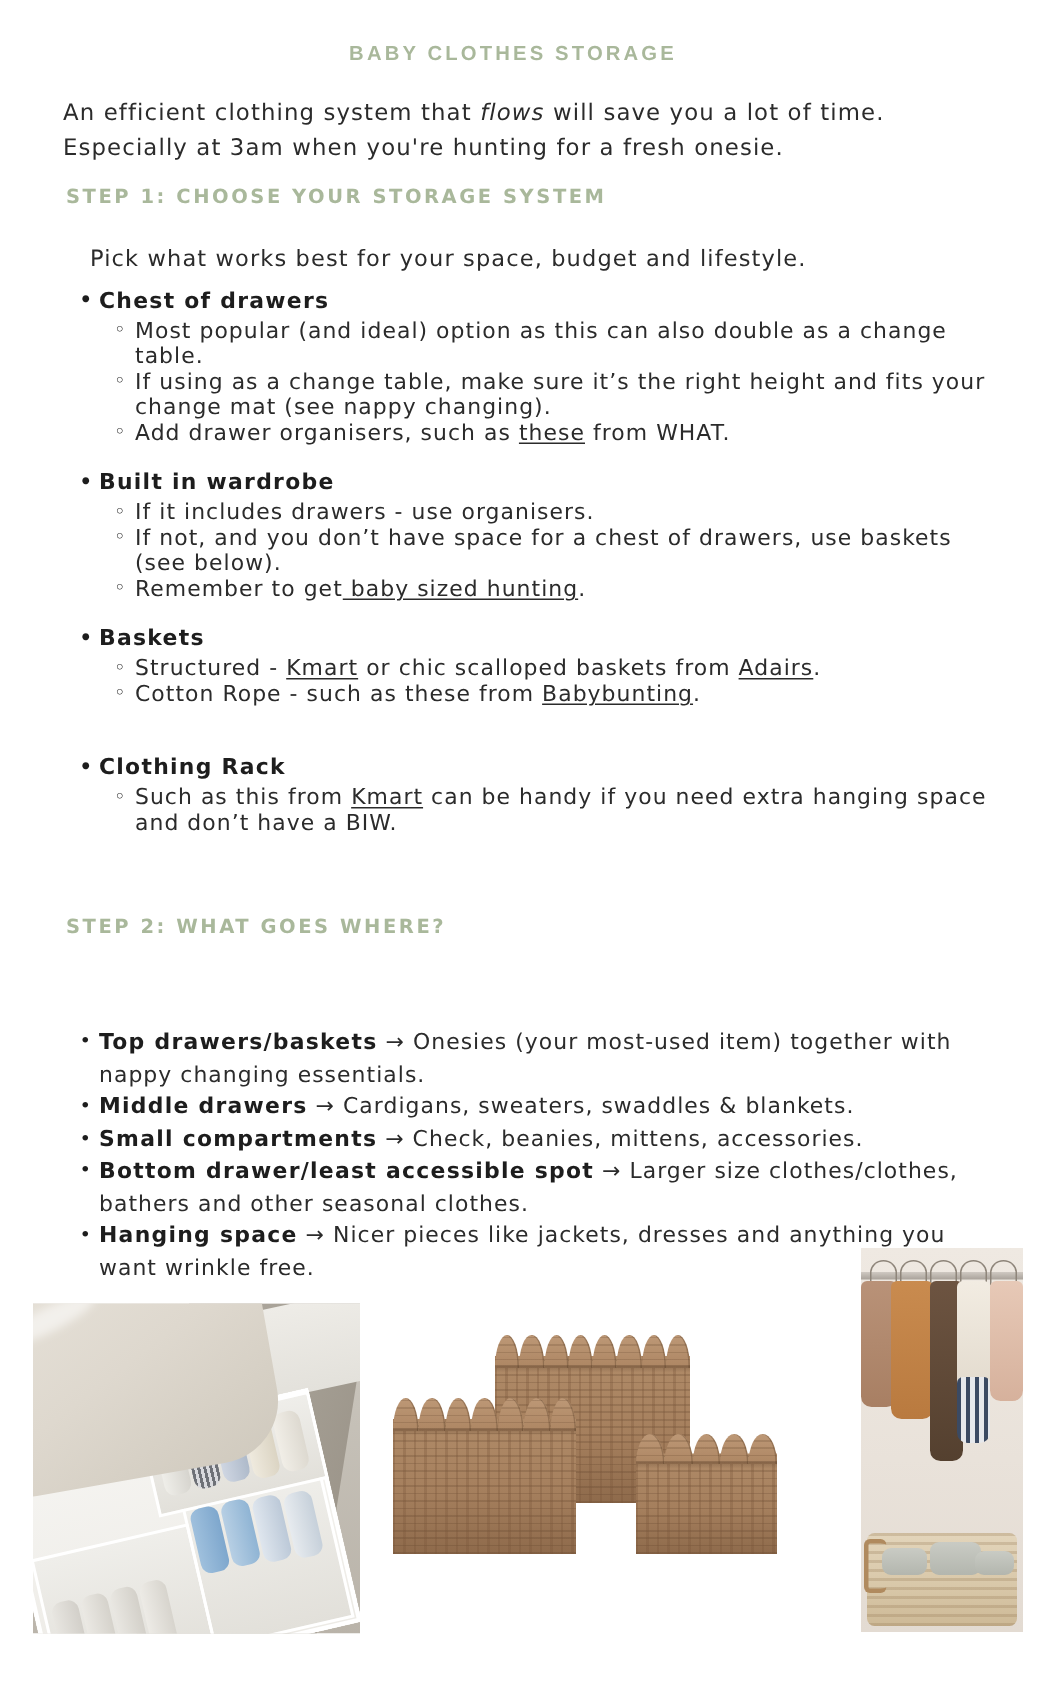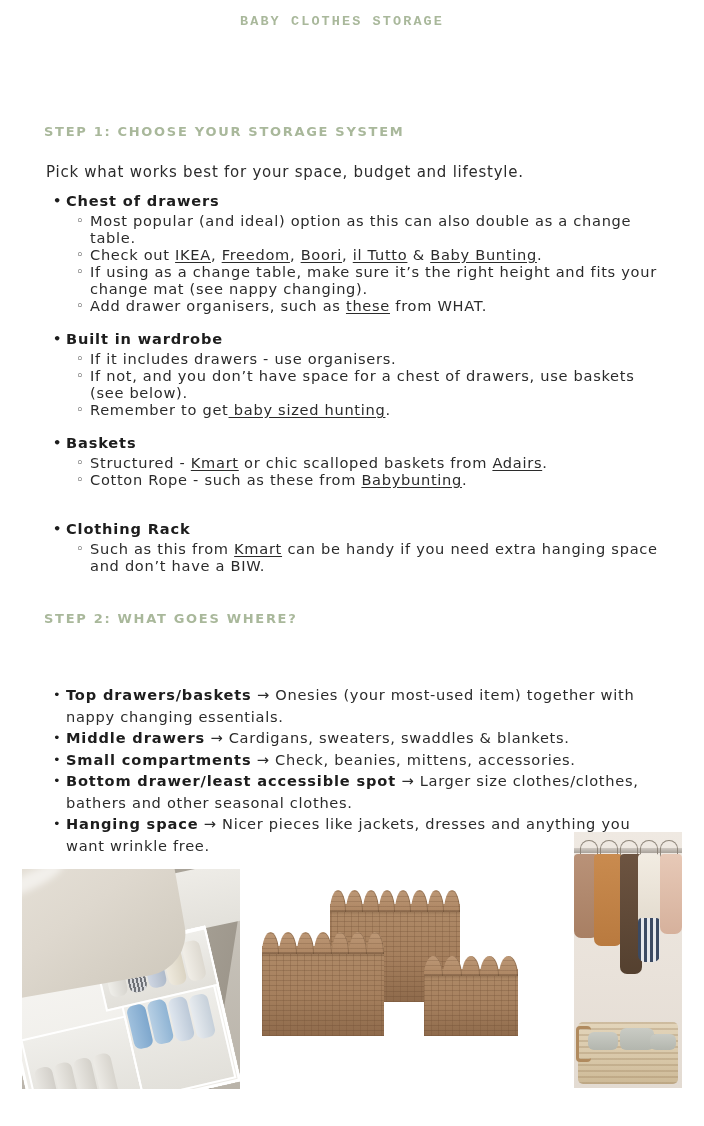--- a/index.html
+++ b/index.html
@@ -18,28 +18,28 @@
     position: absolute;
     inset: 0;
     width: 704px;
     height: 1126px;
   }
 
   
   .doc-title {
     position: absolute;
     left: 0;
-    top: 14px;
+    top: 28px;
     width: 684px;
     text-align: center;
     font-size: 13.5px;
     font-weight: bold;
     letter-spacing: 2.1px;
     color: #a9b89b;
-    font-family: Liberation Mono, monospace;
+    font-family: Liberation Sans, sans-serif;
   }
   .intro {
     position: absolute;
     left: 42px;
     top: 64px;
     width: 610px;
     font-size: 15.2px;
     line-height: 22.5px;
     letter-spacing: 0.75px;
     color: #2b2b2b;
@@ -53,21 +53,21 @@
     font-size: 13px;
     font-weight: bold;
     letter-spacing: 1.7px;
     color: #a9b89b;
   }
   #step1-head { top: 124px; }
   #step2-head { top: 611px; }
 
   .lede {
     position: absolute;
-    left: 46px;
+    left: 60px;
     font-size: 15px;
     letter-spacing: 0.75px;
     color: #2b2b2b;
     line-height: 22px;
   }
   #step1-lede { top: 161px; width: 620px; }
   #step2-lede { left: 48px; top: 648px; width: 620px; }
 
   
   .group {
@@ -289,29 +289,31 @@
     border: 3px solid #b08a5e; border-radius: 4px; border-right: none;
   }
 </style>
 </head>
 <body>
 
 <div class="page">
 
   <div class="doc-title">BABY CLOTHES STORAGE</div>
 
+  <div class="intro">
+    <span>An efficient clothing system that </span><em>flows</em><span> will save you a lot of time. Especially at 3am when you're hunting for a fresh onesie.</span>
+  </div>
 
   <div class="step-head" id="step1-head">STEP 1: CHOOSE YOUR STORAGE SYSTEM</div>
   <div class="lede" id="step1-lede">Pick what works best for your space, budget and lifestyle.</div>
 
   <div class="group" id="groups-host" style="top: 190px;">
       <div>
         <div class="lvl1">Chest of drawers</div>
         <div class="lvl2"><span>Most popular (and ideal) option as this can also double as a change table.</span></div>
-        <div class="lvl2"><span>Check out </span><span class="lnk">IKEA</span><span>, </span><span class="lnk">Freedom</span><span>, </span><span class="lnk">Boori</span><span>, </span><span class="lnk">il Tutto</span><span> &amp; </span><span class="lnk">Baby Bunting</span><span>.</span></div>
         <div class="lvl2"><span>If using as a change table, make sure it’s the right height and fits your change mat (see nappy changing).</span></div>
         <div class="lvl2"><span>Add drawer organisers, such as </span><span class="lnk">these</span><span> from WHAT.</span></div>
       </div>
       <div style="margin-top: 14px;">
         <div class="lvl1">Built in wardrobe</div>
         <div class="lvl2"><span>If it includes drawers - use organisers.</span></div>
         <div class="lvl2"><span>If not, and you don’t have space for a chest of drawers, use baskets (see below).</span></div>
         <div class="lvl2"><span>Remember to get</span><span class="lnk"> baby sized hunting</span><span>.</span></div>
       </div>
       <div style="margin-top: 14px;">

